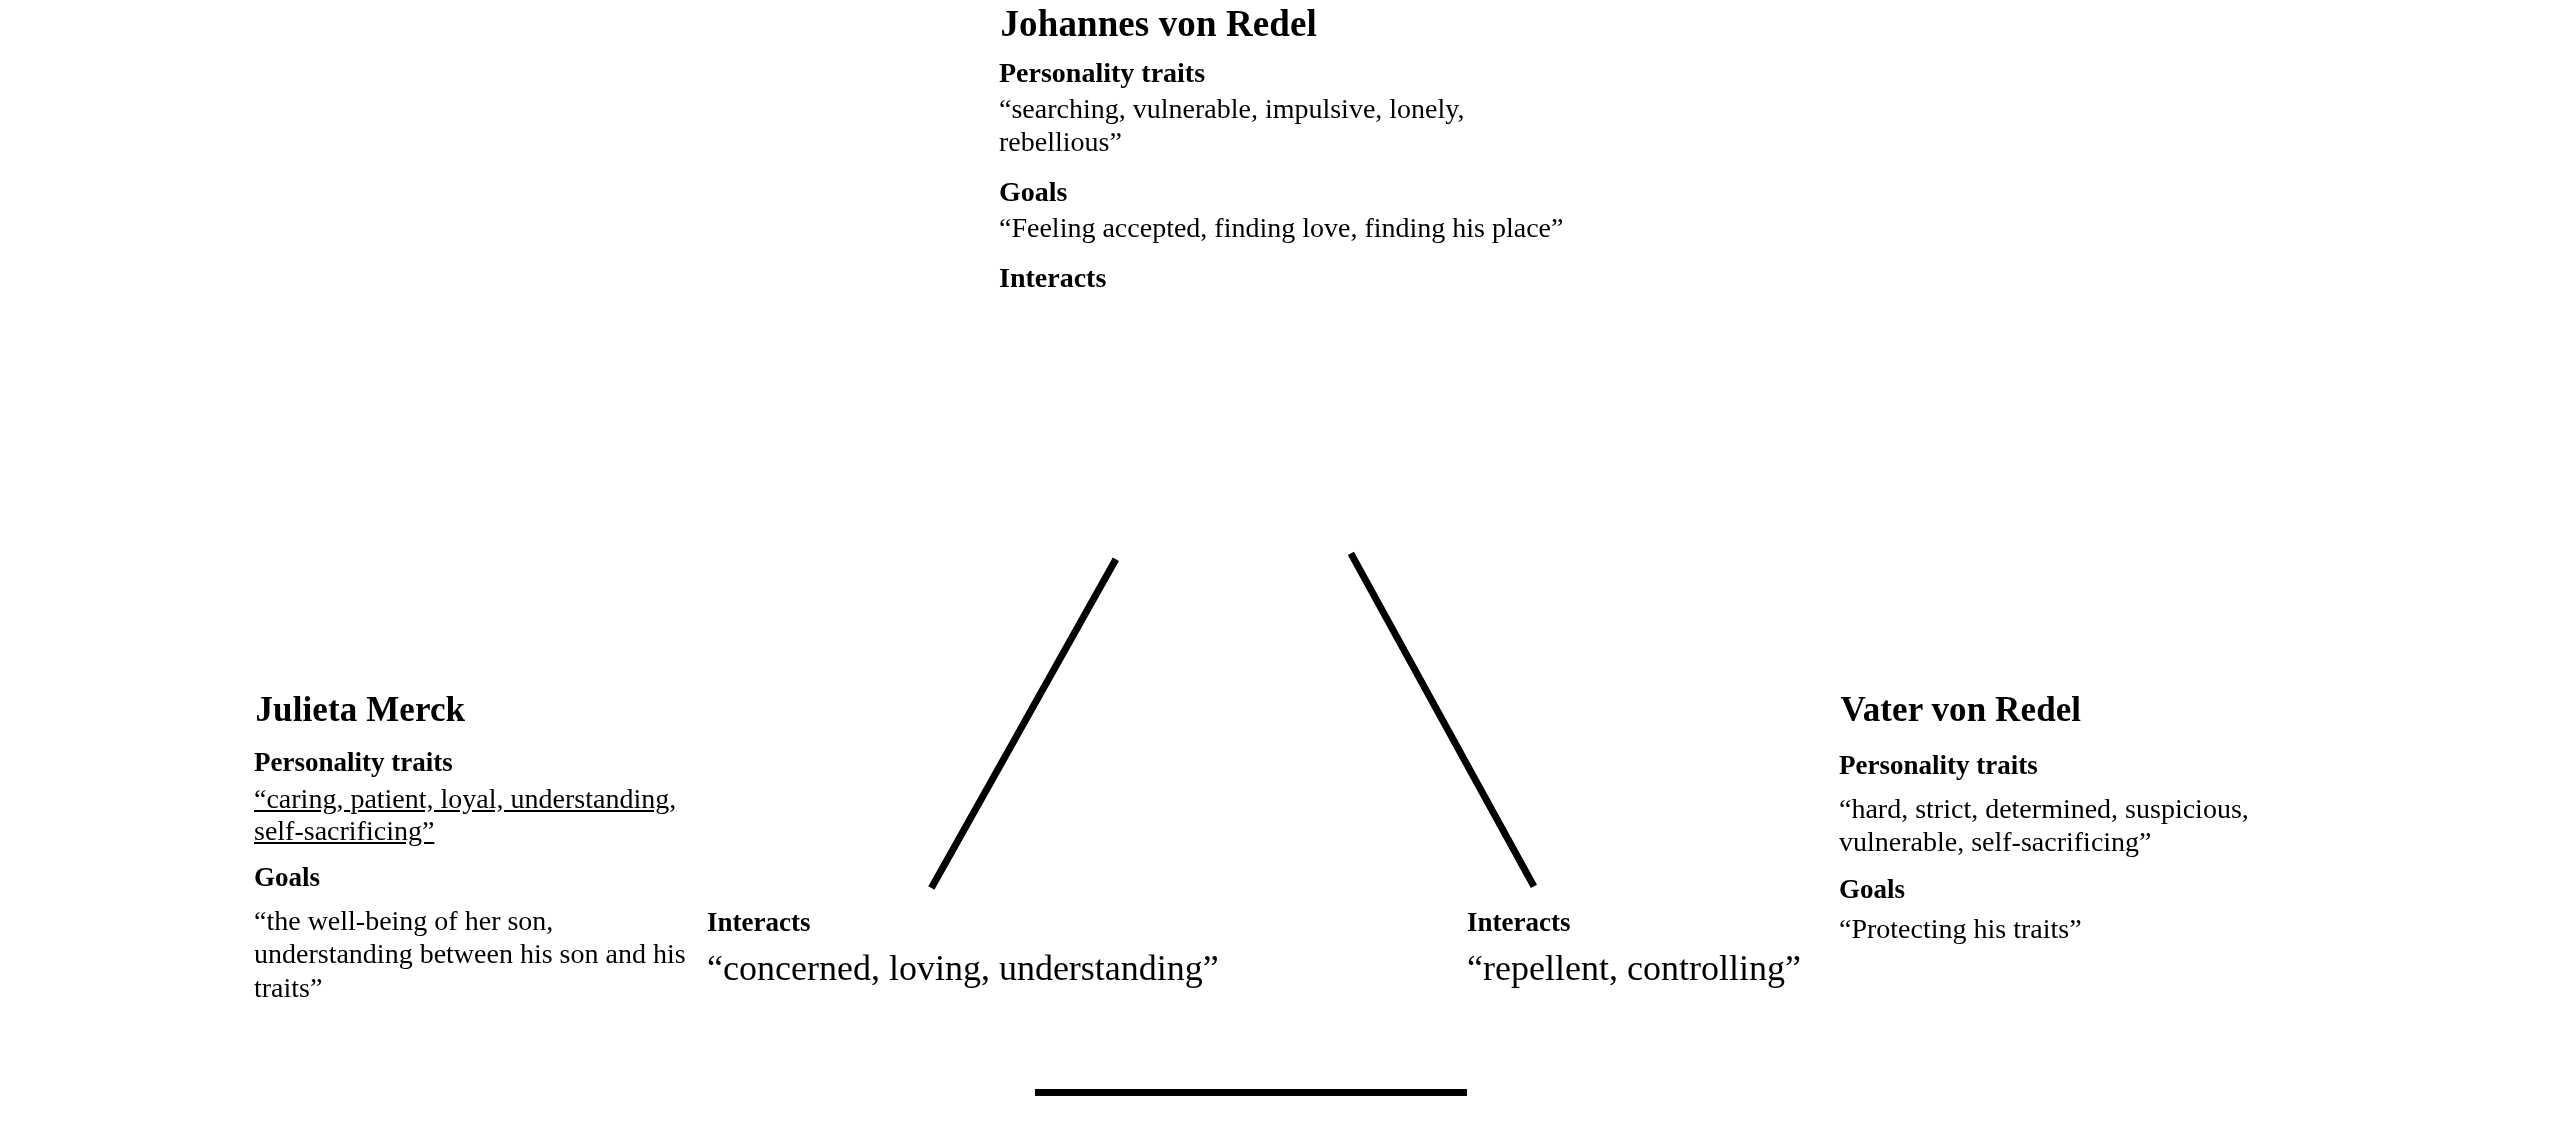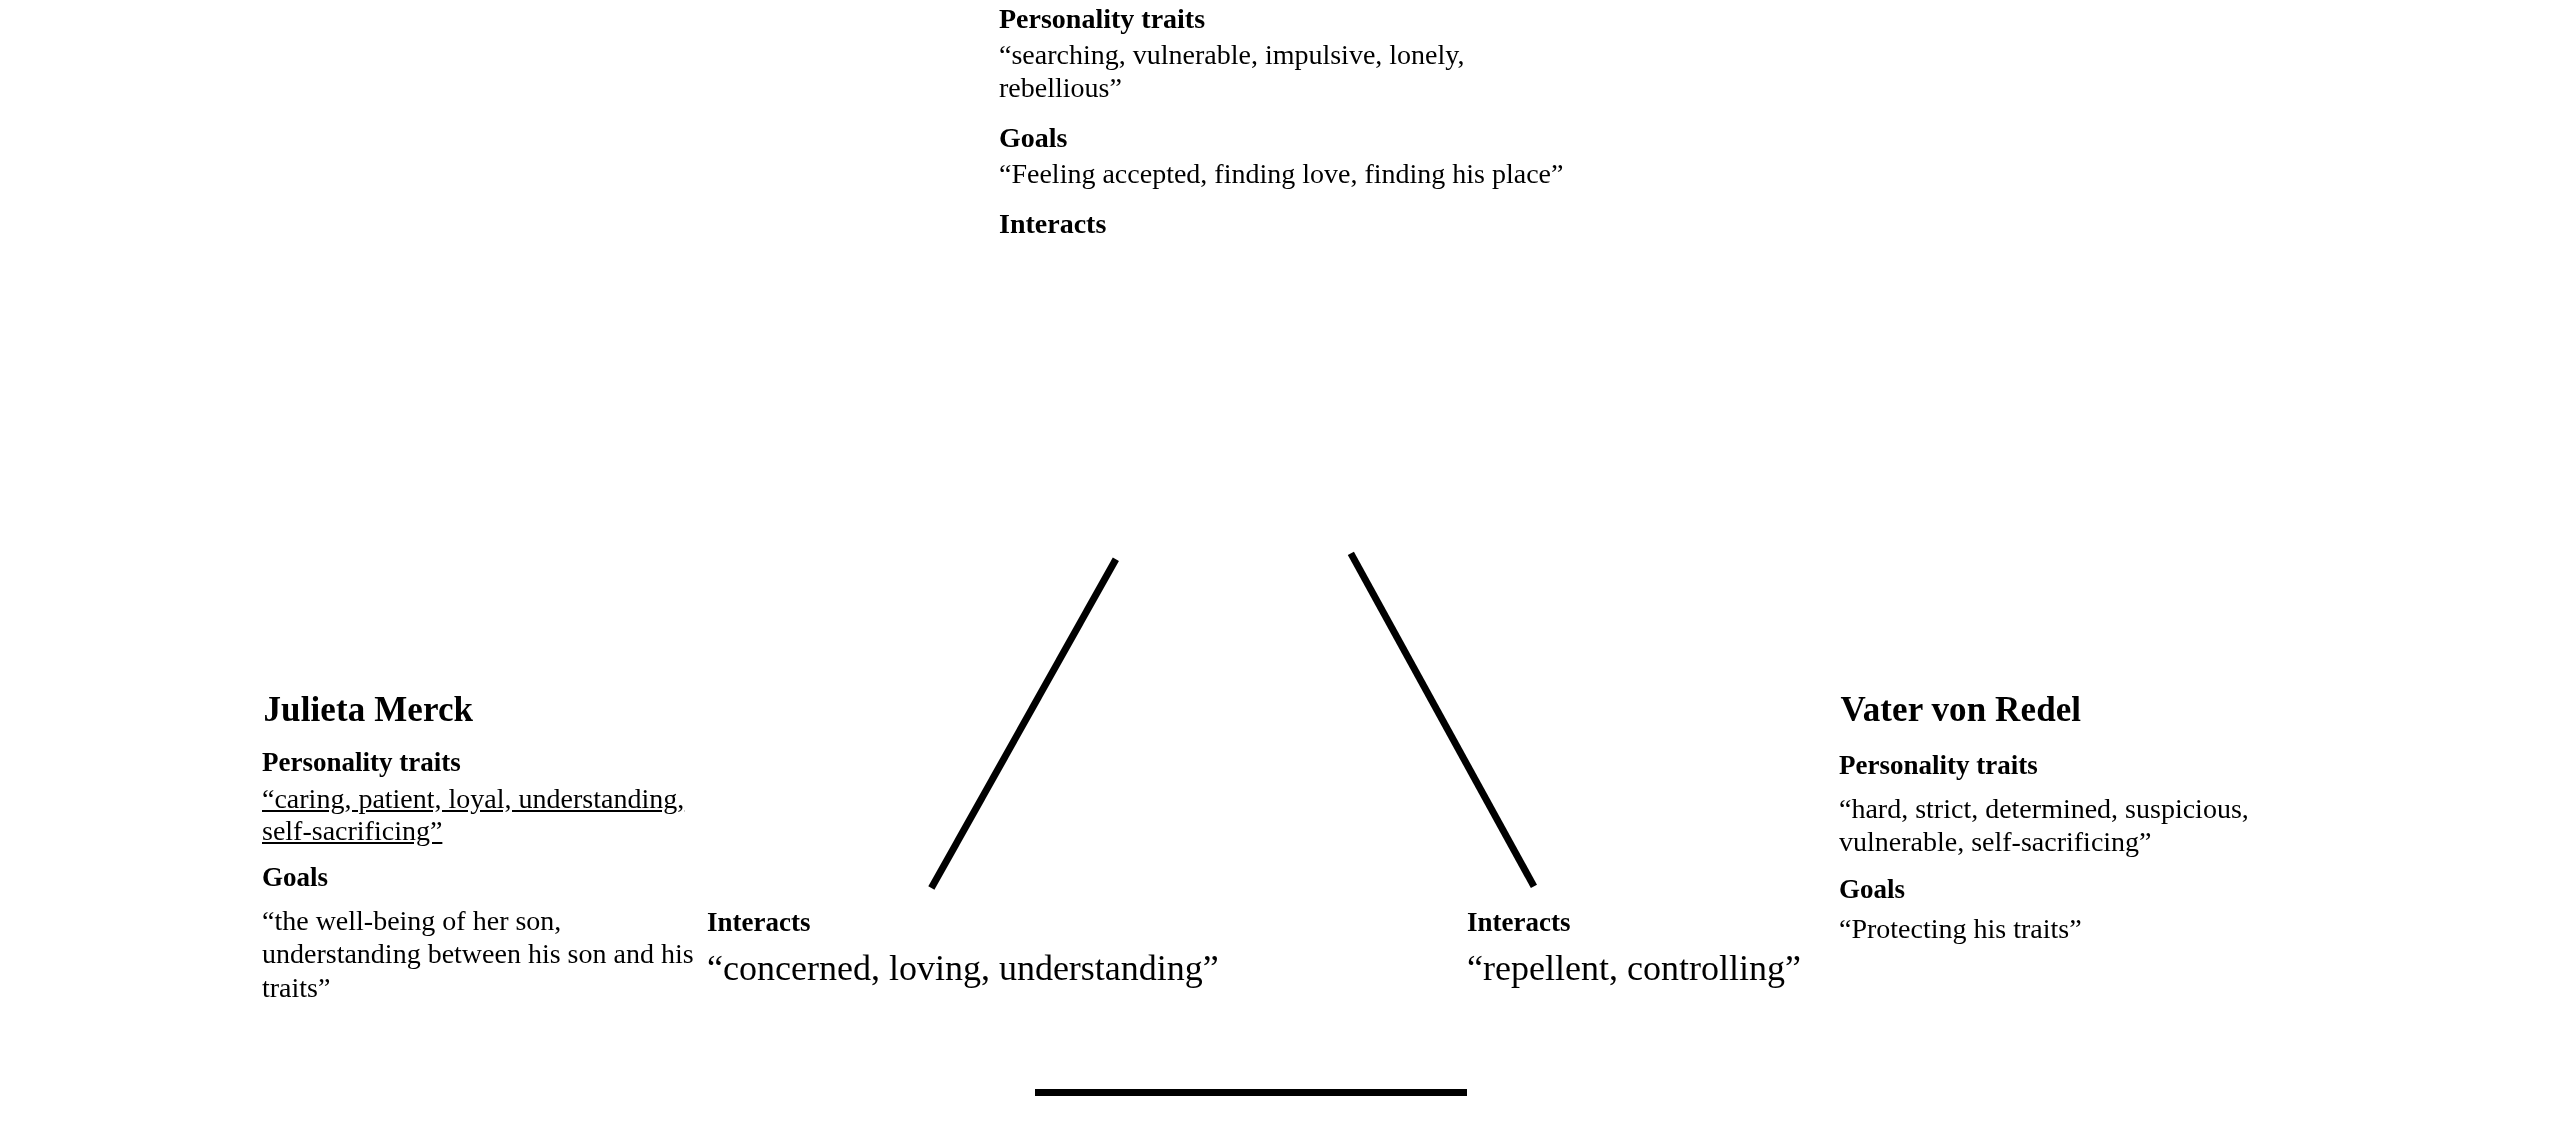--- a/index.html
+++ b/index.html
@@ -45,21 +45,21 @@
   }
 
   
   #node-top { left: 999px; top: 4.5px; width: 591px; }
   #node-top .node-title { margin-bottom: 17px; }
   #node-top .field-label { margin-bottom: 6.7px; }
   #node-top .field-value { line-height: 1.16; }
   #node-top .field + .field { margin-top: 19.4px; }
 
   
-  #node-left { left: 262px; top: 692px; width: 449px; }
+  #node-left { left: 254px; top: 692px; width: 449px; }
   #node-left .node-title { font-size: 35px; margin-bottom: 22px; }
   #node-left .field-label { font-size: 27px; }
   #node-left .field-value { font-size: 28px; }
   #node-left .f-traits .field-label { margin-bottom: 6.7px; }
   #node-left .f-traits .field-value { line-height: 1.15; text-decoration: underline; }
   #node-left .f-goals { margin-top: 16.5px; }
   #node-left .f-goals .field-label { margin-bottom: 13.5px; }
   #node-left .f-goals .field-value { line-height: 1.19; }
 
   
@@ -118,20 +118,21 @@
     width: 432px;
     height: 6.7px;
   }
 </style>
 </head>
 <body>
 
 <div id="page">
 
   <div class="node" id="node-top">
+    <div class="node-title">Johannes von Redel</div>
 
     <div class="field">
       <div class="field-label">Personality traits</div>
       <div class="field-value">“searching, vulnerable, impulsive, lonely, rebellious”</div>
     </div>
 
     <div class="field">
       <div class="field-label">Goals</div>
       <div class="field-value">“Feeling accepted, finding love, finding his place”</div>
     </div>

